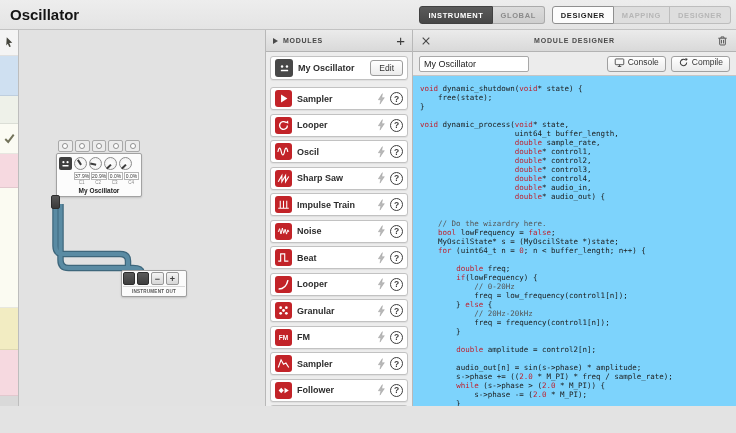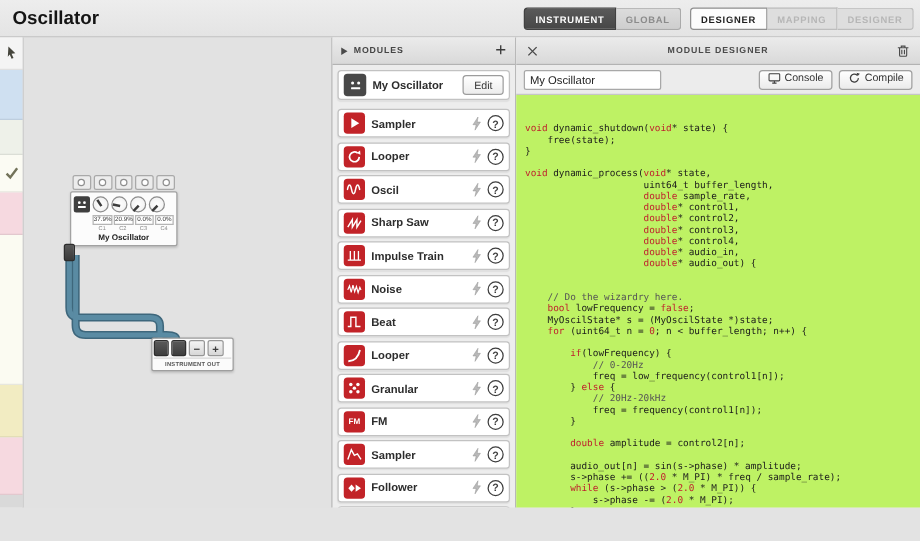--- a/index.html
+++ b/index.html
@@ -81,21 +81,21 @@
   .close-icon svg{width:12px;height:12px}
   .trash-icon{margin-left:auto}
   .trash-icon svg{width:13px;height:13px}
   .designer-title{position:absolute;left:0;right:0;text-align:center;font-size:7px;font-weight:bold;letter-spacing:.8px;color:#4a4a4a;pointer-events:none}
   .designer-toolbar{position:absolute;left:0;right:0;top:22px;height:24px;background:#ececec;border-bottom:1px solid #c6c6c6}
   .name-input{position:absolute;left:6px;top:4px;width:110px;height:16px;border:1px solid #a8a8a8;border-radius:2px;font-size:9px;padding:0 4px;color:#222;background:#fff;font-family:"Liberation Sans","DejaVu Sans",sans-serif}
   .toolbar-btns{position:absolute;right:6px;top:4px;display:flex;gap:5px}
   .tb-btn{display:flex;gap:3px;height:16px;border:1px solid #a0a0a0;border-radius:3px;background:linear-gradient(#fff,#ebebeb);padding:0 6px;font-size:8.5px;color:#333}
   .tb-icon{display:flex}
   .tb-icon svg{width:11px;height:11px}
-  .code-area{position:absolute;left:0;right:0;top:46px;bottom:0;background:#bef264;padding:22px 0 0 7px;overflow:hidden;font-family:"DejaVu Sans Mono","Liberation Mono",monospace;font-size:7.5px;line-height:9px;color:#1a1a1a}
+  .code-area{position:absolute;left:0;right:0;top:46px;bottom:0;background:#7dd3fc;padding:8px 0 0 7px;overflow:hidden;font-family:"DejaVu Sans Mono","Liberation Mono",monospace;font-size:7.5px;line-height:9px;color:#1a1a1a}
   .code-line{white-space:pre}
   .kw{color:#bf1f2c}
   .num{color:#bf1f2c}
   .cmt{color:#555}
 </style>
 </head>
 <body>
 
 <div class="app">
 
@@ -503,20 +503,21 @@
         <div class="code-line">                     <span class="kw">double</span>* control4,</div>
         <div class="code-line">                     <span class="kw">double</span>* audio_in,</div>
         <div class="code-line">                     <span class="kw">double</span>* audio_out) {</div>
         <div class="code-line">&nbsp;</div>
         <div class="code-line">&nbsp;</div>
         <div class="code-line">    <span class="cmt">// Do the wizardry here.</span></div>
         <div class="code-line">    <span class="kw">bool</span> lowFrequency = <span class="kw">false</span>;</div>
         <div class="code-line">    MyOscilState* s = (MyOscilState *)state;</div>
         <div class="code-line">    <span class="kw">for</span> (uint64_t n = <span class="num">0</span>; n &lt; buffer_length; n++) {</div>
         <div class="code-line">&nbsp;</div>
+        <div class="code-line">        <span class="kw">double</span> freq;</div>
         <div class="code-line">        <span class="kw">if</span>(lowFrequency) {</div>
         <div class="code-line">            <span class="cmt">// 0-20Hz</span></div>
         <div class="code-line">            freq = low_frequency(control1[n]);</div>
         <div class="code-line">        } <span class="kw">else</span> {</div>
         <div class="code-line">            <span class="cmt">// 20Hz-20kHz</span></div>
         <div class="code-line">            freq = frequency(control1[n]);</div>
         <div class="code-line">        }</div>
         <div class="code-line">&nbsp;</div>
         <div class="code-line">        <span class="kw">double</span> amplitude = control2[n];</div>
         <div class="code-line">&nbsp;</div>

